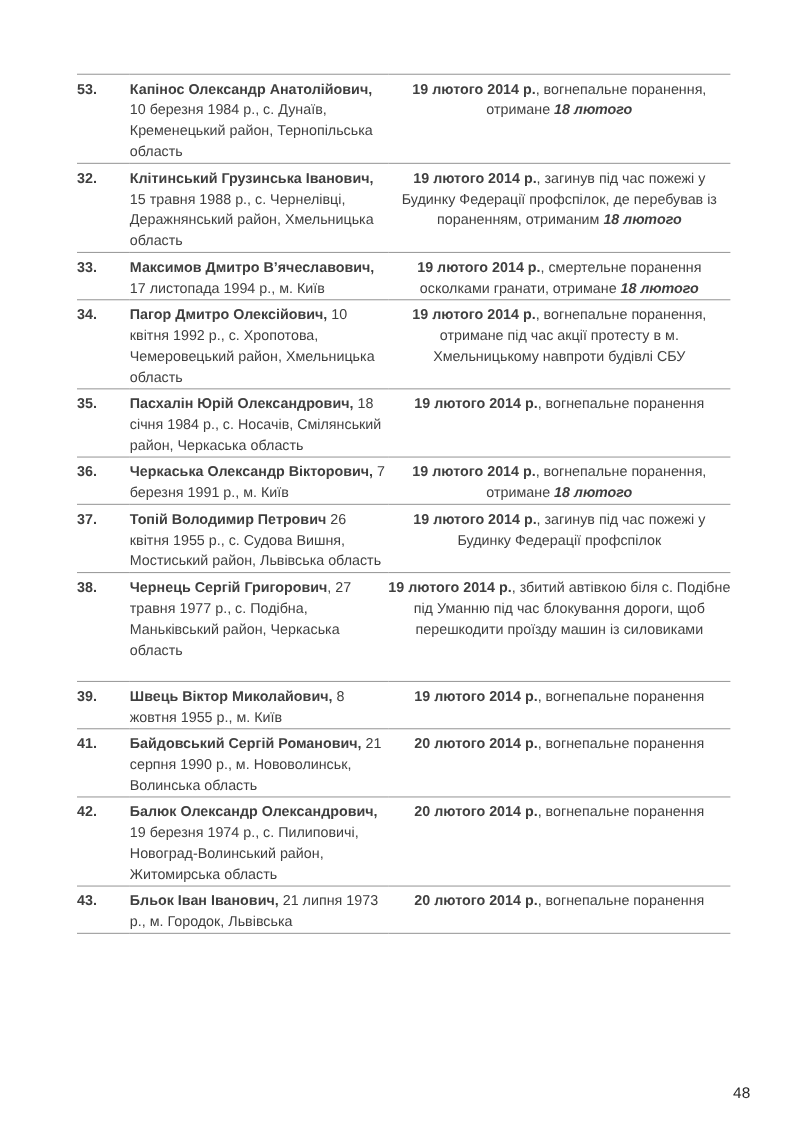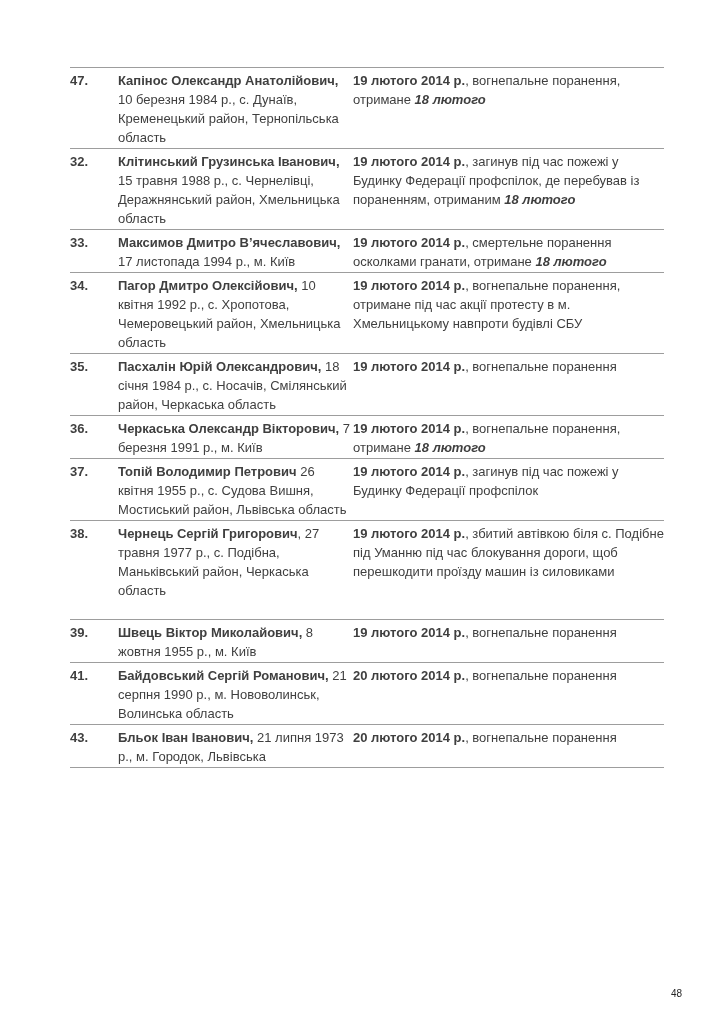--- a/index.html
+++ b/index.html
@@ -25,49 +25,49 @@
   }
   table.victims-table td {
     vertical-align: top;
     padding: 3px 0 1px 0;
     border-top: 1px solid #9d9d9d;
   }
   col.c-num { width: 48px; }
   col.c-bio { width: 235px; }
   td.num { font-weight: bold; padding-left: 9px; }
   td.bio { padding-right: 12px; }
-  td.cause { padding-right: 2px; }
+  td.cause { padding-right: 2px; text-align: center; }
   .name, .date { font-weight: bold; }
   .cause-em { font-weight: bold; font-style: italic; }
   
   tbody tr:nth-child(8) td { padding-bottom: 19px; margin-top: 36px; }
   
   tbody tr:nth-child(13) td { padding-bottom: 12px; }
   .page-number {
     position: absolute;
     top: 986px;
     right: 42px;
-    font-size: 10px;
+    font-size: 14px;
     line-height: 15px;
     color: #262626;
   }
 </style>
 </head>
 <body>
 
 <div class="page">
   <table class="victims-table">
     <colgroup>
       <col class="c-num">
       <col class="c-bio">
       <col class="c-cause">
     </colgroup>
     <tbody>
   <tr>
-    <td class="num">47.</td>
+    <td class="num">53.</td>
     <td class="bio"><span class="name">Капінос Олександр Анатолійович,</span><span class="bio-rest"> 10 березня 1984 р., с. Дунаїв, Кременецький район, Тернопільська область</span></td>
     <td class="cause"><span class="date">19 лютого 2014 р.</span><span class="cause-text">, вогнепальне поранення, отримане </span><span class="cause-em">18 лютого</span></td>
   </tr>
 
   <tr>
     <td class="num">32.</td>
     <td class="bio"><span class="name">Клітинський Грузинська Іванович,</span><span class="bio-rest"> 15 травня 1988 р., с. Чернелівці, Деражнянський район, Хмельницька область</span></td>
     <td class="cause"><span class="date">19 лютого 2014 р.</span><span class="cause-text">, загинув під час пожежі у Будинку Федерації профспілок, де перебував із пораненням, отриманим </span><span class="cause-em">18 лютого</span></td>
   </tr>
 
@@ -113,20 +113,25 @@
     <td class="cause"><span class="date">19 лютого 2014 р.</span><span class="cause-text">, вогнепальне поранення</span><span class="cause-em"></span></td>
   </tr>
 
 
   <tr>
     <td class="num">41.</td>
     <td class="bio"><span class="name">Байдовський Сергій Романович,</span><span class="bio-rest"> 21 серпня 1990 р., м. Нововолинськ, Волинська область</span></td>
     <td class="cause"><span class="date">20 лютого 2014 р.</span><span class="cause-text">, вогнепальне поранення</span><span class="cause-em"></span></td>
   </tr>
 
+  <tr>
+    <td class="num">42.</td>
+    <td class="bio"><span class="name">Балюк Олександр Олександрович,</span><span class="bio-rest"> 19 березня 1974 р., с. Пилиповичі, Новоград-Волинський район, Житомирська область</span></td>
+    <td class="cause"><span class="date">20 лютого 2014 р.</span><span class="cause-text">, вогнепальне поранення</span><span class="cause-em"></span></td>
+  </tr>
 
   <tr>
     <td class="num">43.</td>
     <td class="bio"><span class="name">Бльок Іван Іванович,</span><span class="bio-rest"> 21 липня 1973 р., м. Городок, Львівська</span></td>
     <td class="cause"><span class="date">20 лютого 2014 р.</span><span class="cause-text">, вогнепальне поранення</span><span class="cause-em"></span></td>
   </tr>
 </tbody>
   </table>
   <div class="page-number">48</div>
 </div>

